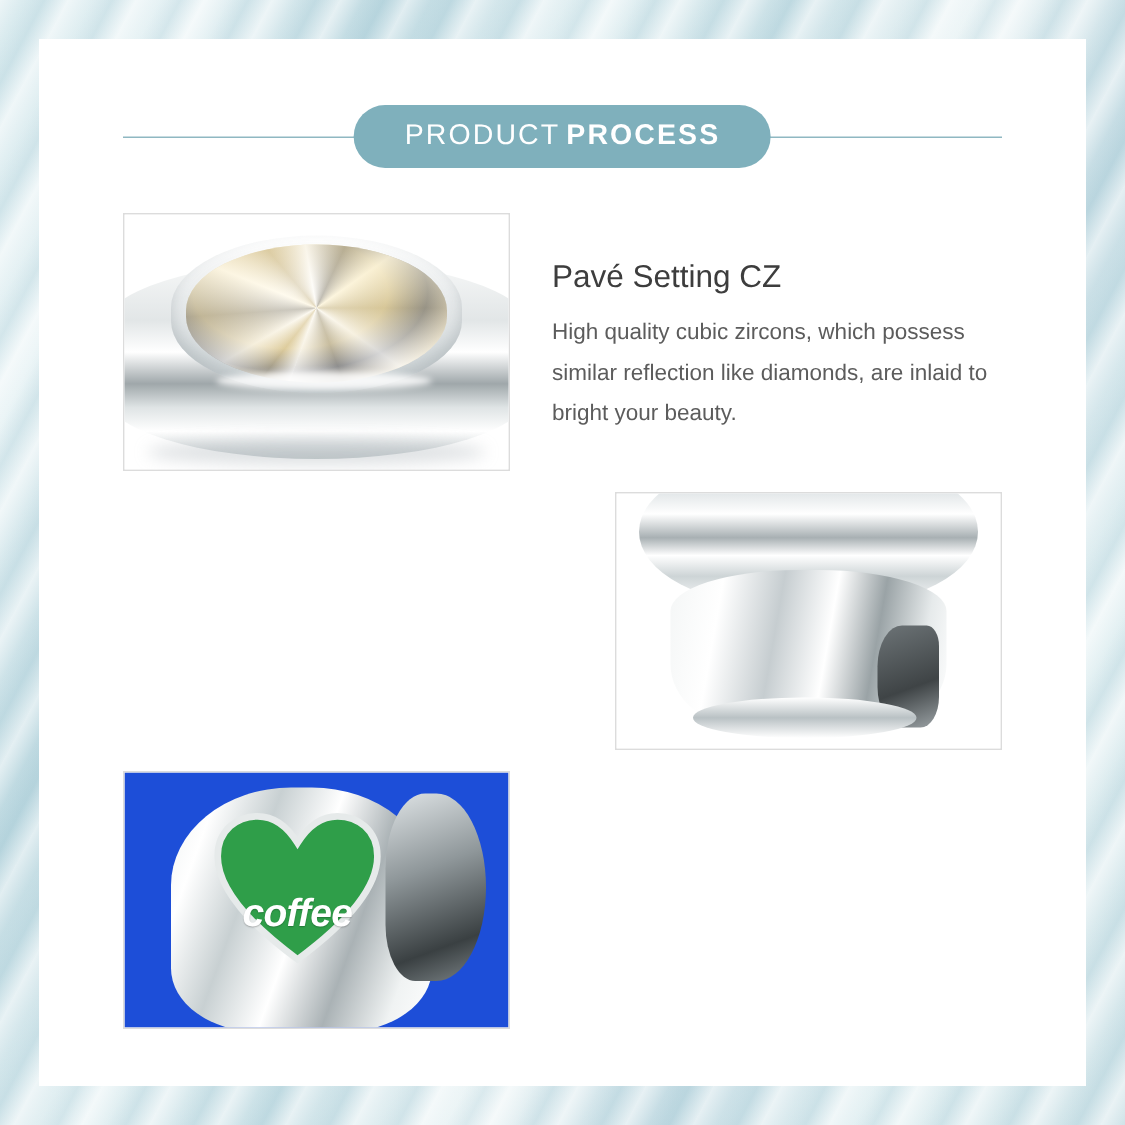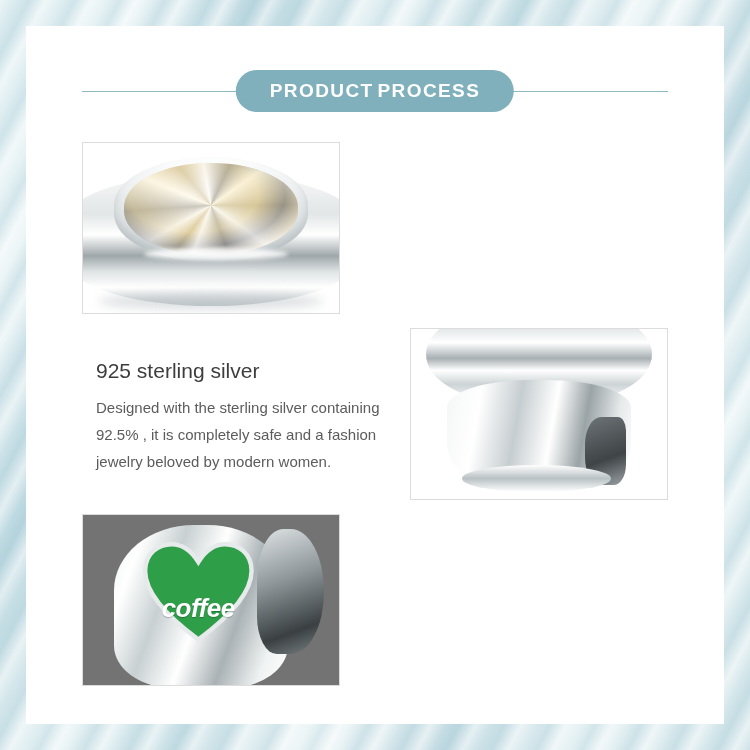--- a/index.html
+++ b/index.html
@@ -67,21 +67,21 @@
     transform: translateX(-50%);
     background: #7fb0bc;
     color: #ffffff;
     border-radius: 22px;
     padding: 10px 34px;
     white-space: nowrap;
     letter-spacing: 1.4px;
     font-size: 19px;
     line-height: 22px;
   }
-  .pill .light { font-weight: 700; }
+  .pill .light { font-weight: 400; }
   .pill .bold  { font-weight: 700; margin-left: 4px; }
 
   
   .features {
     margin: 30px 0 0 0;
   }
   .feature {
     display: flex;
     align-items: flex-start;
     padding: 0 56px;
@@ -230,21 +230,21 @@
     position: absolute;
     left: 20%;
     bottom: 4%;
     width: 58%;
     height: 16%;
     border-radius: 50%;
     background: linear-gradient(180deg,#ffffff 0%, #b9c1c4 50%, #ffffff 100%);
   }
 
   
-  .en-wrap { position: absolute; inset: 0; background:#737373; overflow:hidden; }
+  .en-wrap { position: absolute; inset: 0; background:#1d4ed8; overflow:hidden; }
   .en-bead {
     position: absolute;
     left: 12%;
     top: 6%;
     width: 68%;
     height: 96%;
     border-radius: 46% 46% 34% 34% / 40% 40% 26% 26%;
     background: linear-gradient(110deg,#eef1f2 0%, #ffffff 14%, #c8d0d2 32%,
                 #ffffff 50%, #aab2b5 68%, #f0f3f3 86%, #ffffff 100%);
   }
@@ -297,34 +297,34 @@
         <div class="photo">
           <div class="cz-wrap">
             <div class="cz-band"></div>
             <div class="cz-inner"></div>
             <div class="cz-stone"></div>
             <div class="cz-facets"></div>
             <div class="cz-hl"></div>
             <div class="cz-shadow"></div>
           </div>
         </div>
+        <div class="text">
+          <h3 class="f-title">Pavé Setting CZ</h3>
+          <p class="f-desc">High quality cubic zircons, which possess similar reflection like diamonds, are inlaid to bright your beauty.</p>
+        </div>
       </div>
 
       <div class="feature reverse">
         <div class="photo">
           <div class="sv-wrap">
             <div class="sv-top"></div>
             <div class="sv-body"></div>
             <div class="sv-dark"></div>
             <div class="sv-ring"></div>
           </div>
-        </div>
-        <div class="text">
-          <h3 class="f-title">925 sterling silver</h3>
-          <p class="f-desc">Designed with the sterling silver containing 92.5% , it is completely safe and a fashion jewelry beloved by modern women.</p>
         </div>
       </div>
 
       <div class="feature">
         <div class="photo">
           <div class="en-wrap">
             <div class="en-bead"></div>
             <div class="en-right"></div>
             <svg class="en-heart-shape" viewBox="0 0 100 92">
               <path d="M50 88 C 12 60, 2 40, 2 26 C 2 10, 14 2, 26 2 C 37 2, 45 10, 50 18 C 55 10, 63 2, 74 2 C 86 2, 98 10, 98 26 C 98 40, 88 60, 50 88 Z" fill="#2f9e49" stroke="#e6eaea" stroke-width="4"></path>

